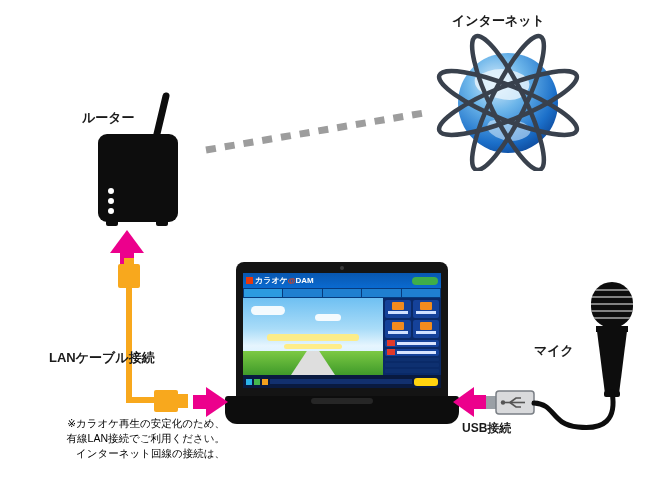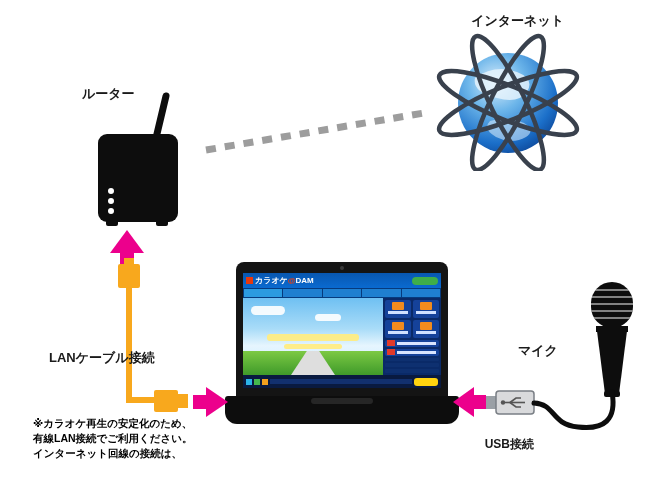--- a/index.html
+++ b/index.html
@@ -2,21 +2,21 @@
 <html><head>
 <meta charset="utf-8">
 <style>
   html,body{margin:0;padding:0;background:#fff;}
   .canvas{
     position:relative;width:660px;height:478px;background:#ffffff;
     font-family:"Liberation Sans","DejaVu Sans",sans-serif;overflow:hidden;
   }
   .abs{position:absolute;}
   .label{position:absolute;font-weight:bold;color:#1a1a1a;font-size:13px;white-space:nowrap;}
-  .label.center{text-align:right;}
+  .label.center{text-align:left;}
 
   
   .connector-layer{position:absolute;left:0;top:0;width:660px;height:478px;z-index:3;pointer-events:none;}
   .device{z-index:2;}
   .text-layer{z-index:4;}
 
   
   .laptop{position:absolute;left:225px;top:262px;width:234px;height:163px;z-index:2;}
   .screen-frame{
     position:absolute;left:11px;top:0;width:212px;height:134px;
@@ -61,33 +61,33 @@
   .bt-bar{flex:1;height:5px;background:#12306e;}
   .bt-yellow{width:24px;height:8px;background:#ffd30f;border-radius:3px;flex:0 0 auto;}
   .laptop-base{
     position:absolute;left:0;top:134px;width:234px;height:28px;background:#0d0d0d;
     border-radius:3px 3px 12px 12px;
   }
   .base-notch{position:absolute;left:50%;top:2px;width:62px;height:6px;margin-left:-31px;background:#262626;border-radius:3px;}
 
   .note{
     position:absolute;left:33px;top:416px;width:192px;z-index:4;
-    font-size:10.5px;line-height:15px;color:#000;text-align:left;font-weight:bold;
+    font-size:10.5px;line-height:15px;color:#000;text-align:right;font-weight:normal;
   }
 </style>
 </head>
 <body>
 
 <div class="canvas">
 
   <div class="label center text-layer" style="left:452px;top:12px;width:112px;">インターネット</div>
-  <div class="label text-layer" style="left:82px;top:85px;font-family:Liberation Serif, serif;">ルーター</div>
+  <div class="label text-layer" style="left:82px;top:109px;font-family:Liberation Serif, serif;">ルーター</div>
   <div class="label text-layer" style="left:22px;top:349px;padding-left:27px;">LANケーブル接続</div>
-  <div class="label text-layer" style="left:518px;top:342px;">マイク</div>
-  <div class="label center text-layer" style="left:462px;top:420px;width:72px;font-size:12px;margin-top:16px;">USB接続</div>
+  <div class="label text-layer" style="left:534px;top:342px;">マイク</div>
+  <div class="label center text-layer" style="left:462px;top:420px;width:72px;font-size:12px;">USB接続</div>
 
   <div class="note">
     <div>※カラオケ再生の安定化のため、</div>
     <div>有線LAN接続でご利用ください。</div>
     <div>インターネット回線の接続は、</div>
   </div>
 
   <svg class="abs device" style="left:430px;top:33px;" width="160" height="138" viewBox="0 0 160 138">
     <defs>
       <radialGradient id="globeGrad" cx="38%" cy="30%" r="80%">

